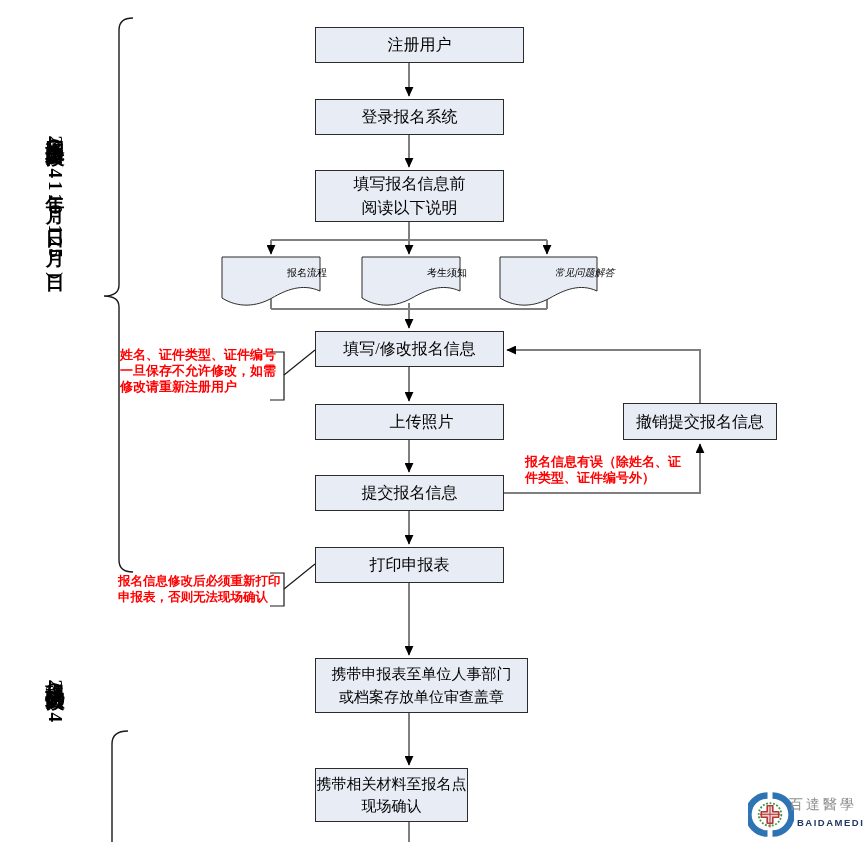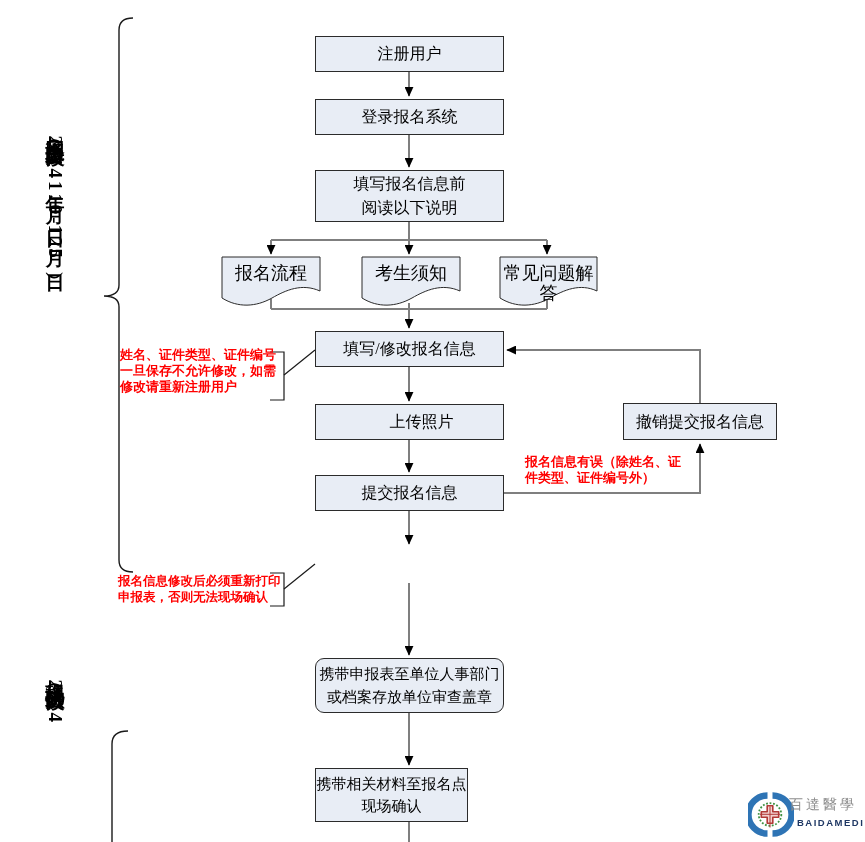--- a/index.html
+++ b/index.html
@@ -8,21 +8,21 @@
     font-family:"Liberation Serif","DejaVu Serif",serif;overflow:hidden;
   }
   .lines{position:absolute;left:0;top:0;width:865px;height:842px;}
   .box{
     position:absolute;background:#e8edf5;border:1px solid #2b2b2b;
     display:flex;flex-direction:column;align-items:center;justify-content:center;
     font-size:16px;color:#000;text-align:center;line-height:1.5;box-sizing:border-box;
   }
   .box.small-text{font-size:15px;}
   .doc-label{
-    position:absolute;font-size:18px;color:#000;text-align:center;line-height:20px;
+    position:absolute;font-size:10px;color:#000;text-align:center;line-height:20px;padding-left:36px;
   }
   .vlabel{
     position:absolute;writing-mode:vertical-rl;text-orientation:mixed;
     font-size:19px;font-weight:bold;color:#000;letter-spacing:1.5px;line-height:30px;
   }
   .note{
     position:absolute;color:#ff0000;font-weight:bold;font-size:13px;line-height:16px;
     font-family:"Liberation Sans","DejaVu Sans",sans-serif;
   }
   .note.center{text-align:left;}
@@ -79,21 +79,21 @@
 
     <path d="M270,352 H284 V400 H270" stroke="#1a1a1a" stroke-width="1.2" fill="none"></path>
     <path d="M284,375 L315,350" stroke="#1a1a1a" stroke-width="1.2" fill="none"></path>
     <path d="M270,573 H284 V606 H270" stroke="#1a1a1a" stroke-width="1.2" fill="none"></path>
     <path d="M284,589 L315,564" stroke="#1a1a1a" stroke-width="1.2" fill="none"></path>
   </svg>
 
   <div class="vlabel" style="left:40px;top:125px;height:380px;">网上报名阶段（2014年1月10日-1月25日）</div>
   <div class="vlabel" style="left:40px;top:669px;height:173px;">现场确认阶段（2014</div>
 
-  <div class="box" style="left:315px;top:36px;width:189px;height:36px;">
+  <div class="box" style="left:315px;top:27px;width:209px;height:36px;">
     <div>注册用户</div>
   </div>
 
   <div class="box" style="left:315px;top:99px;width:189px;height:36px;">
     <div>登录报名系统</div>
   </div>
 
   <div class="box" style="left:315px;top:170px;width:189px;height:52px;">
     <div>填写报名信息前</div>
     <div>阅读以下说明</div>
@@ -104,38 +104,41 @@
   </div>
 
   <div class="box" style="left:315px;top:404px;width:189px;height:36px;padding-left:24px;">
     <div>上传照片</div>
   </div>
 
   <div class="box" style="left:315px;top:475px;width:189px;height:36px;">
     <div>提交报名信息</div>
   </div>
 
+  <div class="box" style="left:315px;top:547px;width:189px;height:36px;">
+    <div>打印申报表</div>
+  </div>
 
-  <div class="box small-text" style="left:315px;top:658px;width:189px;height:55px;border-radius:9px;">
+  <div class="box small-text" style="left:315px;top:658px;width:213px;height:55px;">
     <div>携带申报表至单位人事部门</div>
     <div>或档案存放单位审查盖章</div>
   </div>
 
   <div class="box small-text" style="left:315px;top:768px;width:153px;height:54px;">
     <div>携带相关材料至报名点</div>
     <div>现场确认</div>
   </div>
 
   <div class="box" style="left:623px;top:403px;width:154px;height:37px;">
     <div>撤销提交报名信息</div>
   </div>
 
   <div class="doc-label" style="left:222px;top:263px;width:98px;">报名流程</div>
   <div class="doc-label" style="left:362px;top:263px;width:98px;">考生须知</div>
-  <div class="doc-label" style="left:500px;top:263px;width:97px;">常见问题解答</div>
+  <div class="doc-label" style="left:500px;top:263px;width:97px;font-style:italic;">常见问题解答</div>
 
   <div class="note center" style="left:120px;top:347px;width:166px;">
     <div>姓名、证件类型、证件编号</div>
     <div>一旦保存不允许修改，如需</div>
     <div>修改请重新注册用户</div>
   </div>
 
   <div class="note center note3" style="left:118px;top:573px;width:168px;">
     <div>报名信息修改后必须重新打印</div>
     <div>申报表，否则无法现场确认</div>

